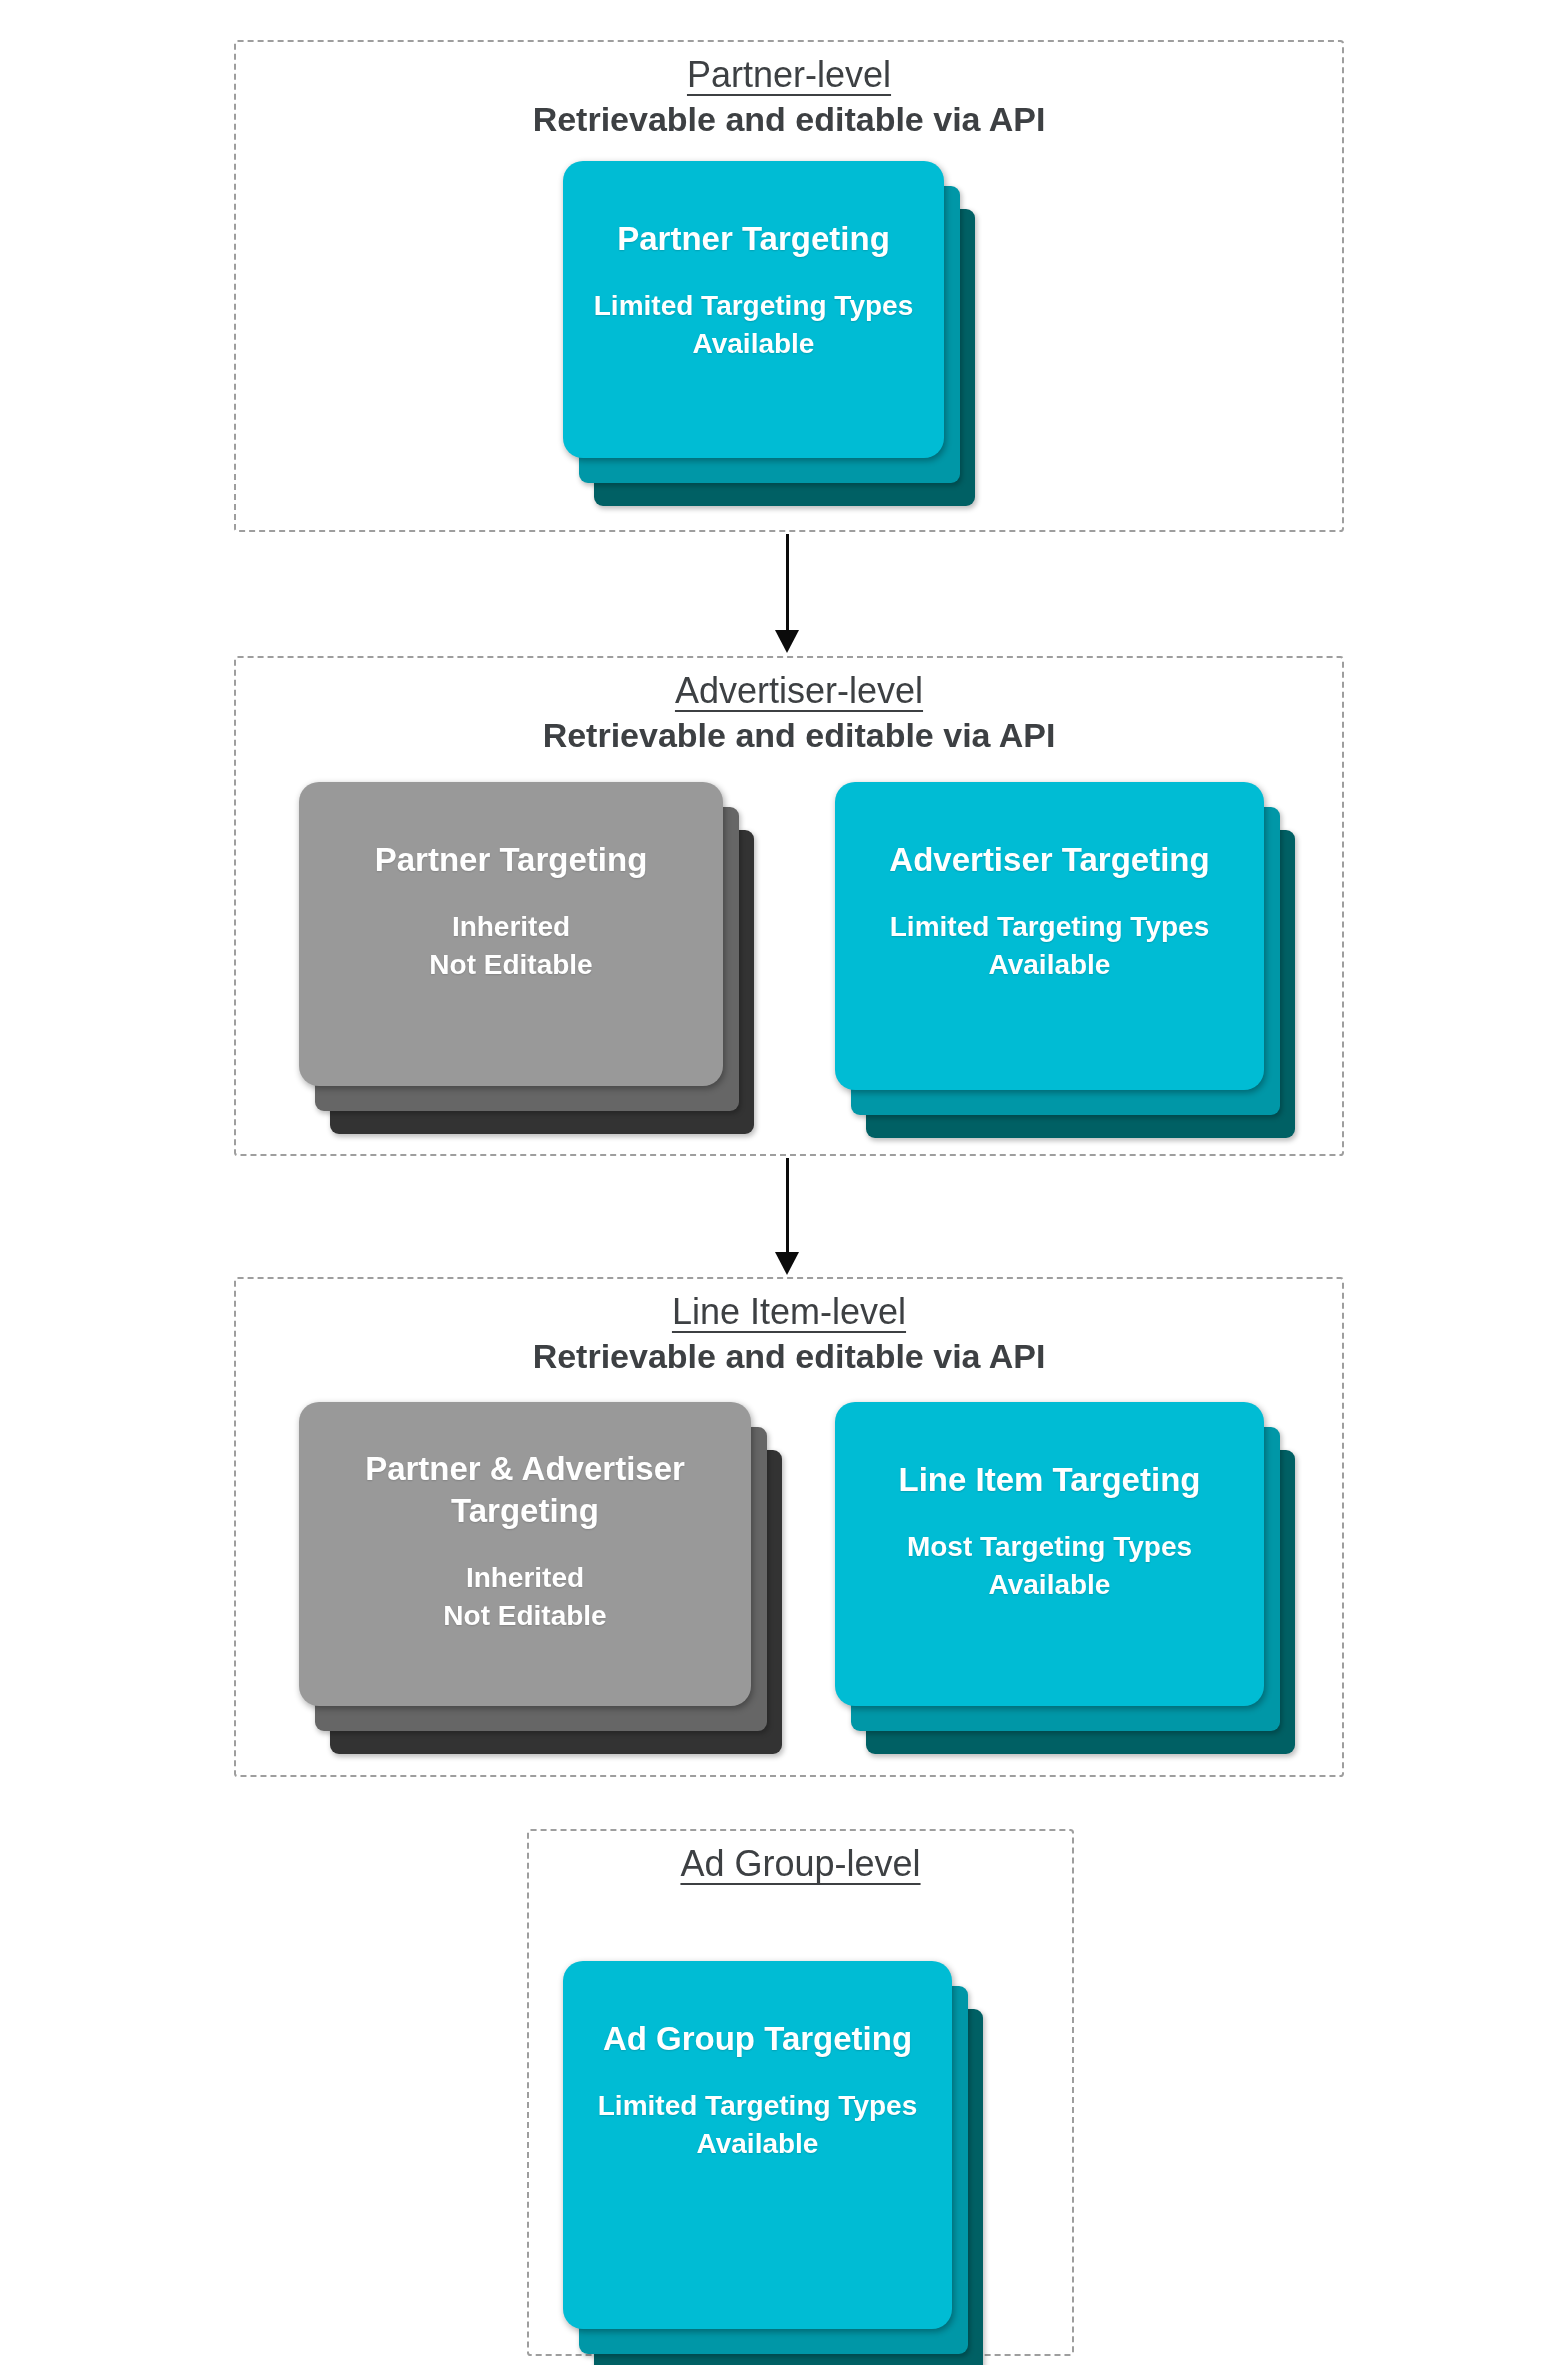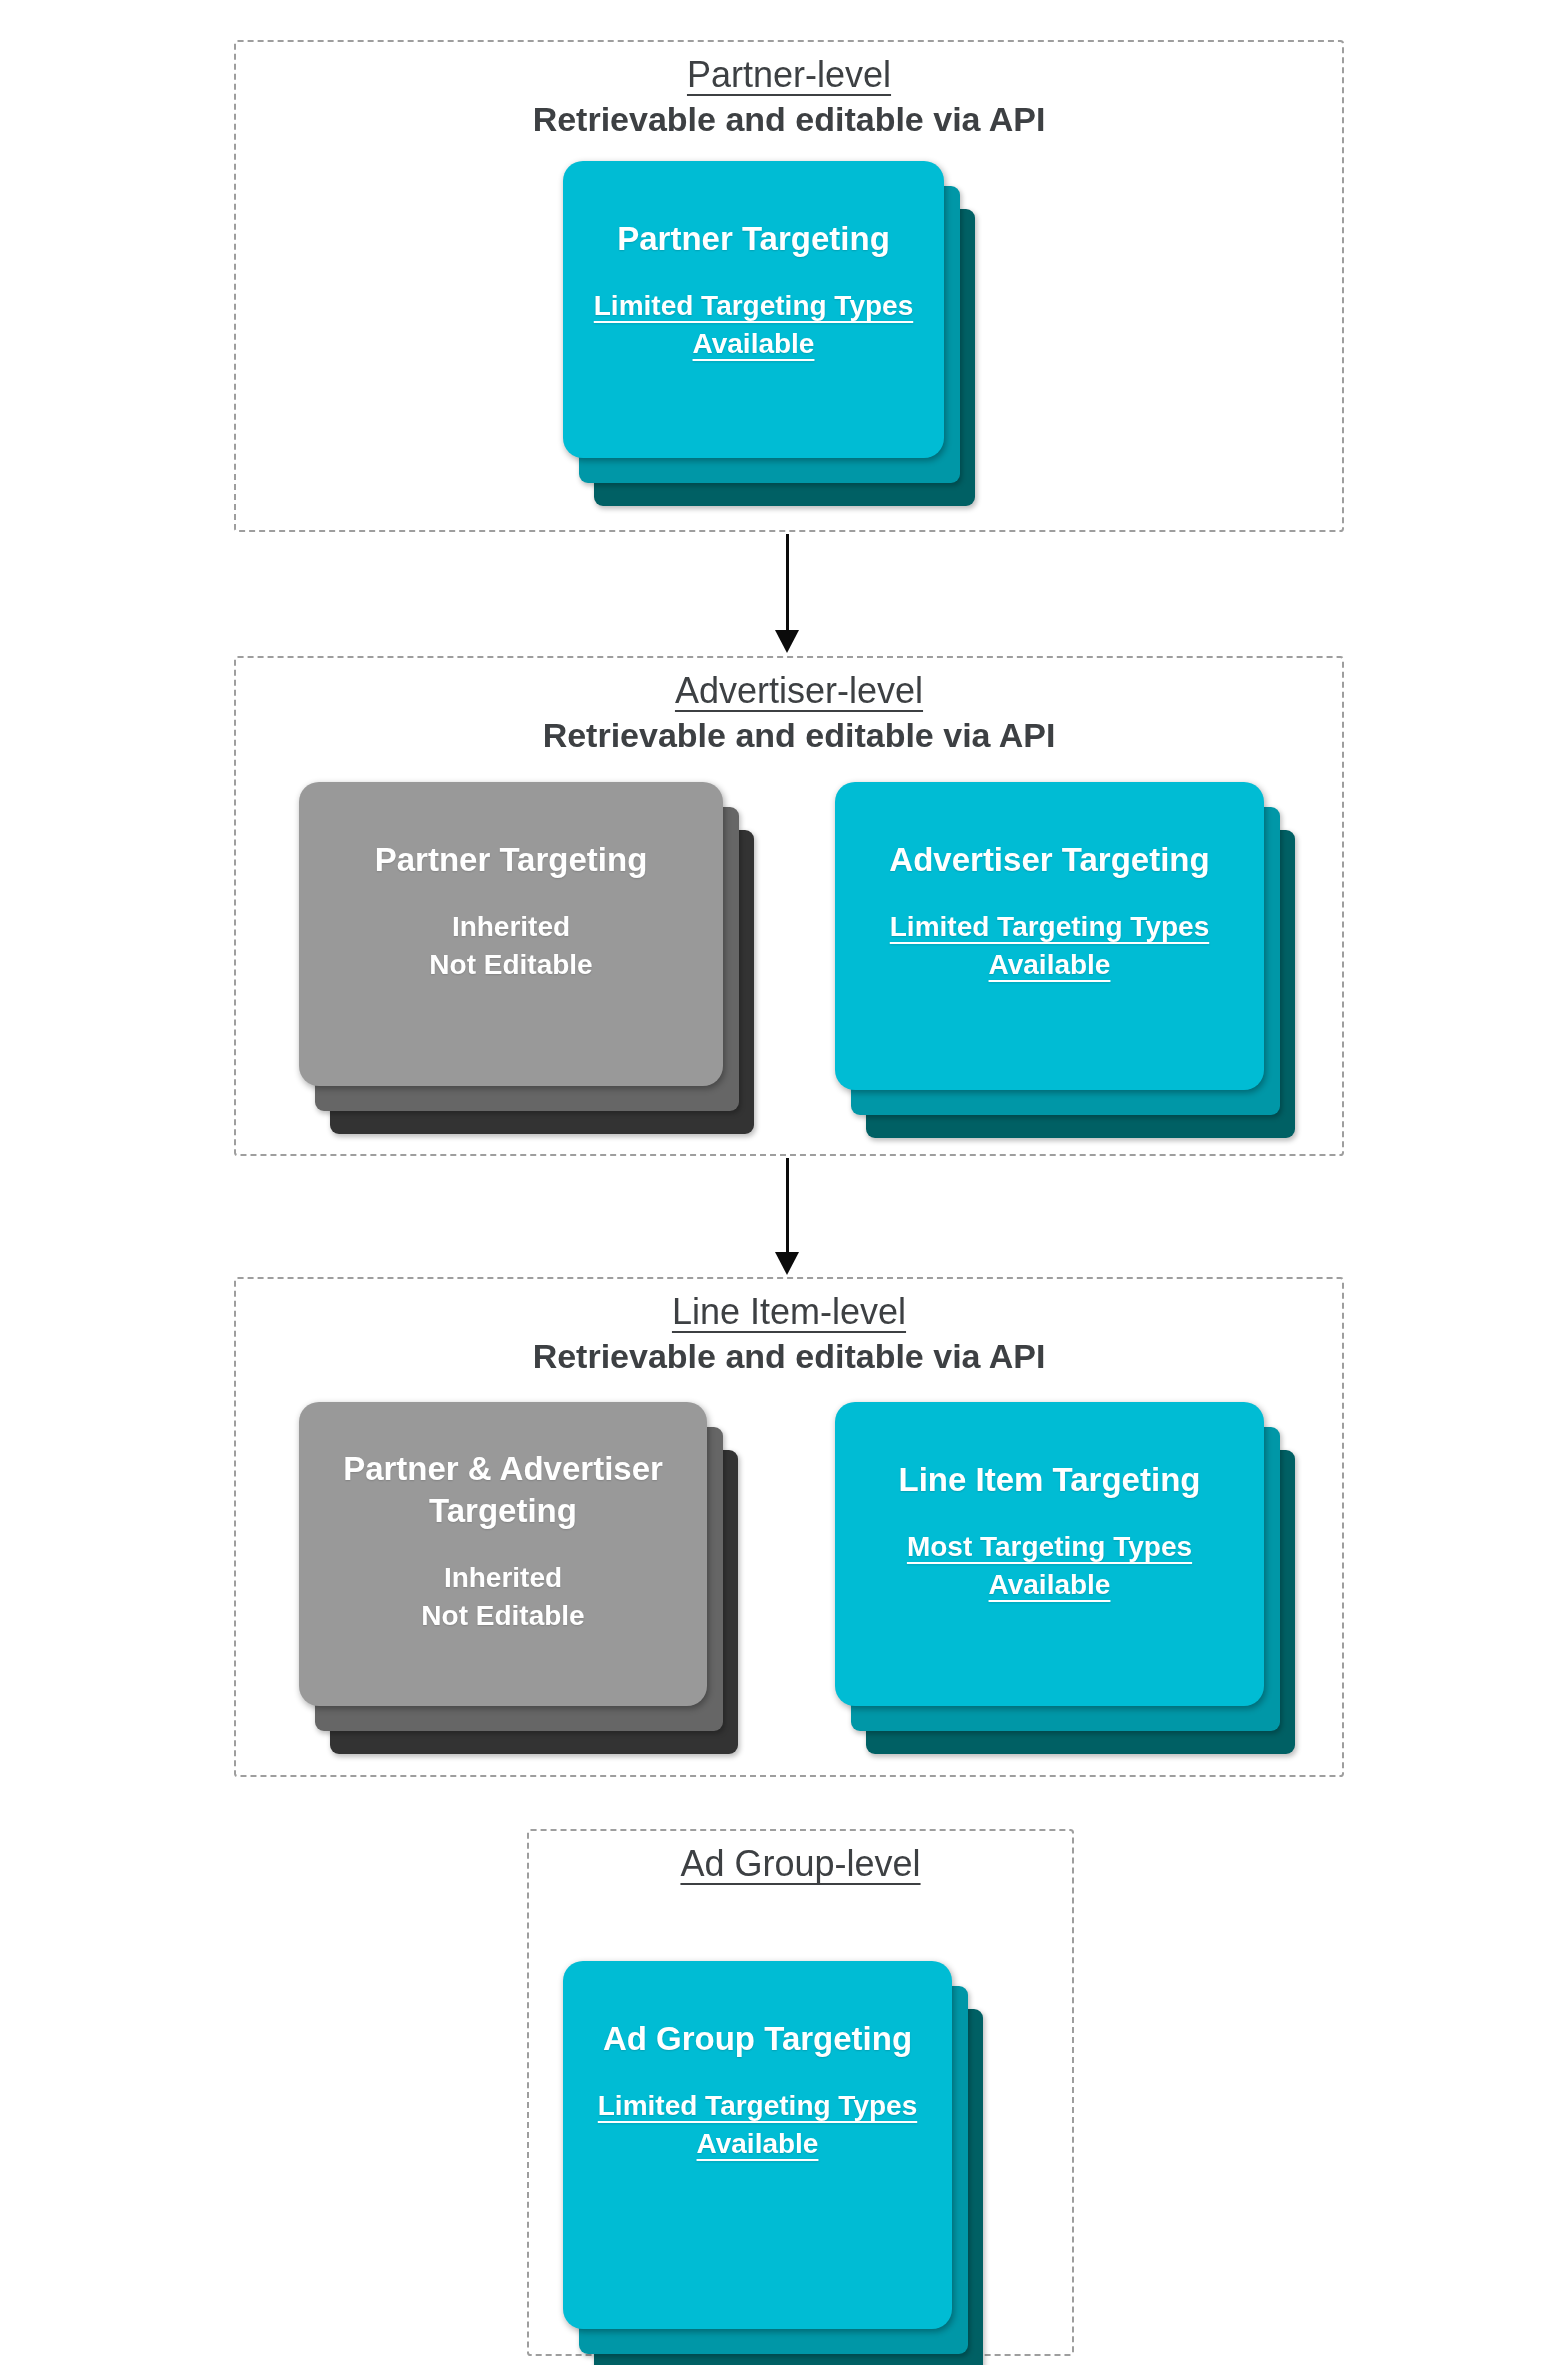--- a/index.html
+++ b/index.html
@@ -33,21 +33,21 @@
     box-sizing:border-box;padding:57px 16px 0;
     display:flex;flex-direction:column;align-items:center;text-align:center;
     color:#ffffff;box-shadow:1.8px 2.7px 6.3px rgba(0,0,0,0.3);
   }
   .card.teal{background:#00bcd4;}
   .card.gray{background:#999999;}
   .card-title{font-size:33px;font-weight:700;line-height:42px;text-shadow:0 0.9px 1.8px rgba(0,0,0,0.15);}
   .card-note{margin-top:27px;font-size:28px;font-weight:700;line-height:38px;text-shadow:0 0.9px 1.8px rgba(0,0,0,0.15);}
   .card-note .line{display:block;}
   .card-note.underlined .line{
-    text-decoration:underline;text-underline-offset:6.3px;text-decoration-thickness:2.2px;
+    text-underline-offset:6.3px;text-decoration-thickness:2.2px;
   }
 
   .arrow{position:absolute;width:29px;}
   .arrow-line{position:absolute;left:12.5px;top:0;width:3.6px;background:#0b0b0b;}
   .arrow-head{
     position:absolute;left:1.8px;width:0;height:0;
     border-left:12.5px solid transparent;border-right:12.5px solid transparent;
     border-top:23px solid #0b0b0b;
   }
 </style>
@@ -109,21 +109,21 @@
   <div class="arrow" style="left:773px;top:1158px;height:117px">
     <div class="arrow-line" style="height:96px"></div>
     <div class="arrow-head" style="top:94px"></div>
   </div>
 
   <div class="sect" style="left:234px;top:1277px;width:1110px;height:500px"></div>
   <div class="sect-header" style="left:234px;top:1289px;width:1110px">
     <div class="sect-title">Line Item-level</div>
     <div class="sect-sub">Retrievable and editable via API</div>
   </div>
-  <div class="stack" style="left:299px;top:1402px;width:408px;height:304px">
+  <div class="stack" style="left:299px;top:1402px;width:452px;height:304px">
     <div class="layer back gray-back"></div>
     <div class="layer mid gray-mid"></div>
     <div class="card gray" style="padding-top:46px">
       <div class="card-title">Partner &amp; Advertiser Targeting</div>
       <div class="card-note">
         <span class="line">Inherited</span>
         <span class="line">Not Editable</span>
       </div>
     </div>
   </div>

